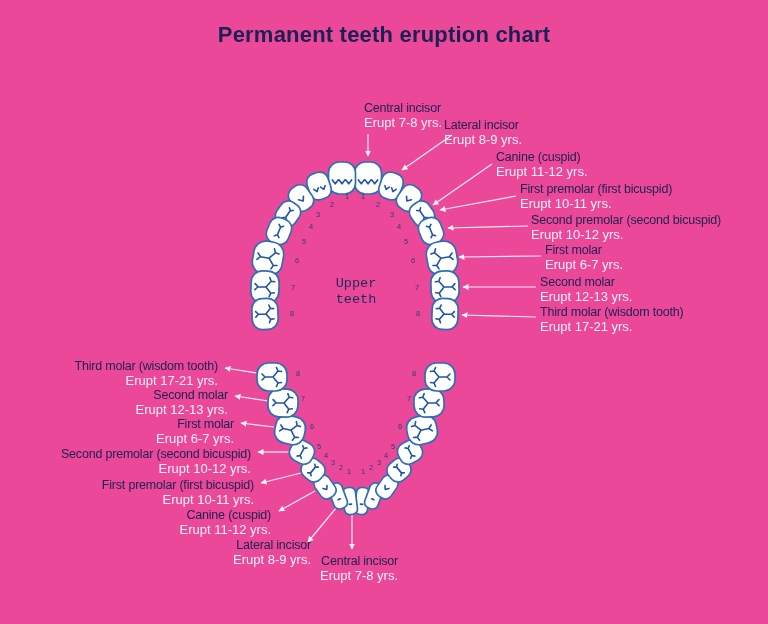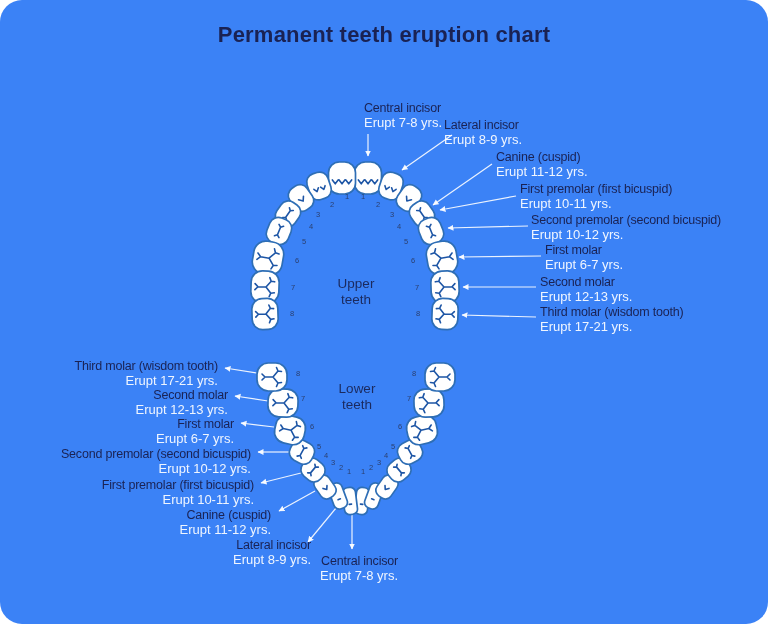--- a/index.html
+++ b/index.html
@@ -1,22 +1,22 @@
 <!DOCTYPE html>
 <html lang="en"><head>
 <meta charset="utf-8">
 <style>
   html,body{margin:0;padding:0;background:#fff;}
-  .stage{position:relative;width:768px;height:624px;background:#3b82f6;overflow:hidden;
-         font-family:"Liberation Sans",sans-serif;border-radius:22px;}
+  .stage{position:relative;width:768px;height:624px;background:#ec4899;overflow:hidden;
+         font-family:"Liberation Sans",sans-serif;}
   .title{position:absolute;left:0;right:0;top:22px;margin:0;text-align:center;
          font-size:22px;font-weight:bold;color:#1a2253;letter-spacing:.2px;}
   svg{position:absolute;left:0;top:0;}
   .caption{position:absolute;width:62px;text-align:center;font-size:13.5px;line-height:1.22;
-           color:#1b2a5e;}
+           color:#1b2a5e;font-family:Liberation Mono, monospace;}
   .lbl{position:absolute;line-height:1.15;white-space:nowrap;}
   .lbl .nm{font-size:12.5px;font-weight:400;color:#1a2253;letter-spacing:-.2px;}
   .lbl .age{font-size:13px;color:rgba(255,255,255,.92);margin-top:1px;}
   .low{text-align:right;}
 </style>
 </head>
 <body>
 
 <div class="stage">
   <h1 class="title">Permanent teeth eruption chart</h1>
@@ -199,21 +199,20 @@
       <text x="319" y="449" text-anchor="middle" font-size="7.5" font-family="&quot;Liberation Sans&quot;,sans-serif" fill="#2b3f6e">5</text>
       <text x="400" y="429" text-anchor="middle" font-size="7.5" font-family="&quot;Liberation Sans&quot;,sans-serif" fill="#2b3f6e">6</text>
       <text x="312" y="429" text-anchor="middle" font-size="7.5" font-family="&quot;Liberation Sans&quot;,sans-serif" fill="#2b3f6e">6</text>
       <text x="409" y="401" text-anchor="middle" font-size="7.5" font-family="&quot;Liberation Sans&quot;,sans-serif" fill="#2b3f6e">7</text>
       <text x="303" y="401" text-anchor="middle" font-size="7.5" font-family="&quot;Liberation Sans&quot;,sans-serif" fill="#2b3f6e">7</text>
       <text x="414" y="376" text-anchor="middle" font-size="7.5" font-family="&quot;Liberation Sans&quot;,sans-serif" fill="#2b3f6e">8</text>
       <text x="298" y="376" text-anchor="middle" font-size="7.5" font-family="&quot;Liberation Sans&quot;,sans-serif" fill="#2b3f6e">8</text>
     </svg>
 
   <div class="caption" style="left:325px;top:276px">Upper teeth</div>
-  <div class="caption" style="left:326px;top:381px">Lower teeth</div>
 
   <div class="lbl u" style="left:364px;top:101px">
     <div class="nm">Central incisor</div>
     <div class="age">Erupt 7-8 yrs.</div>
   </div>
   <div class="lbl u" style="left:444px;top:118px">
     <div class="nm">Lateral incisor</div>
     <div class="age">Erupt 8-9 yrs.</div>
   </div>
   <div class="lbl u" style="left:496px;top:150px">

